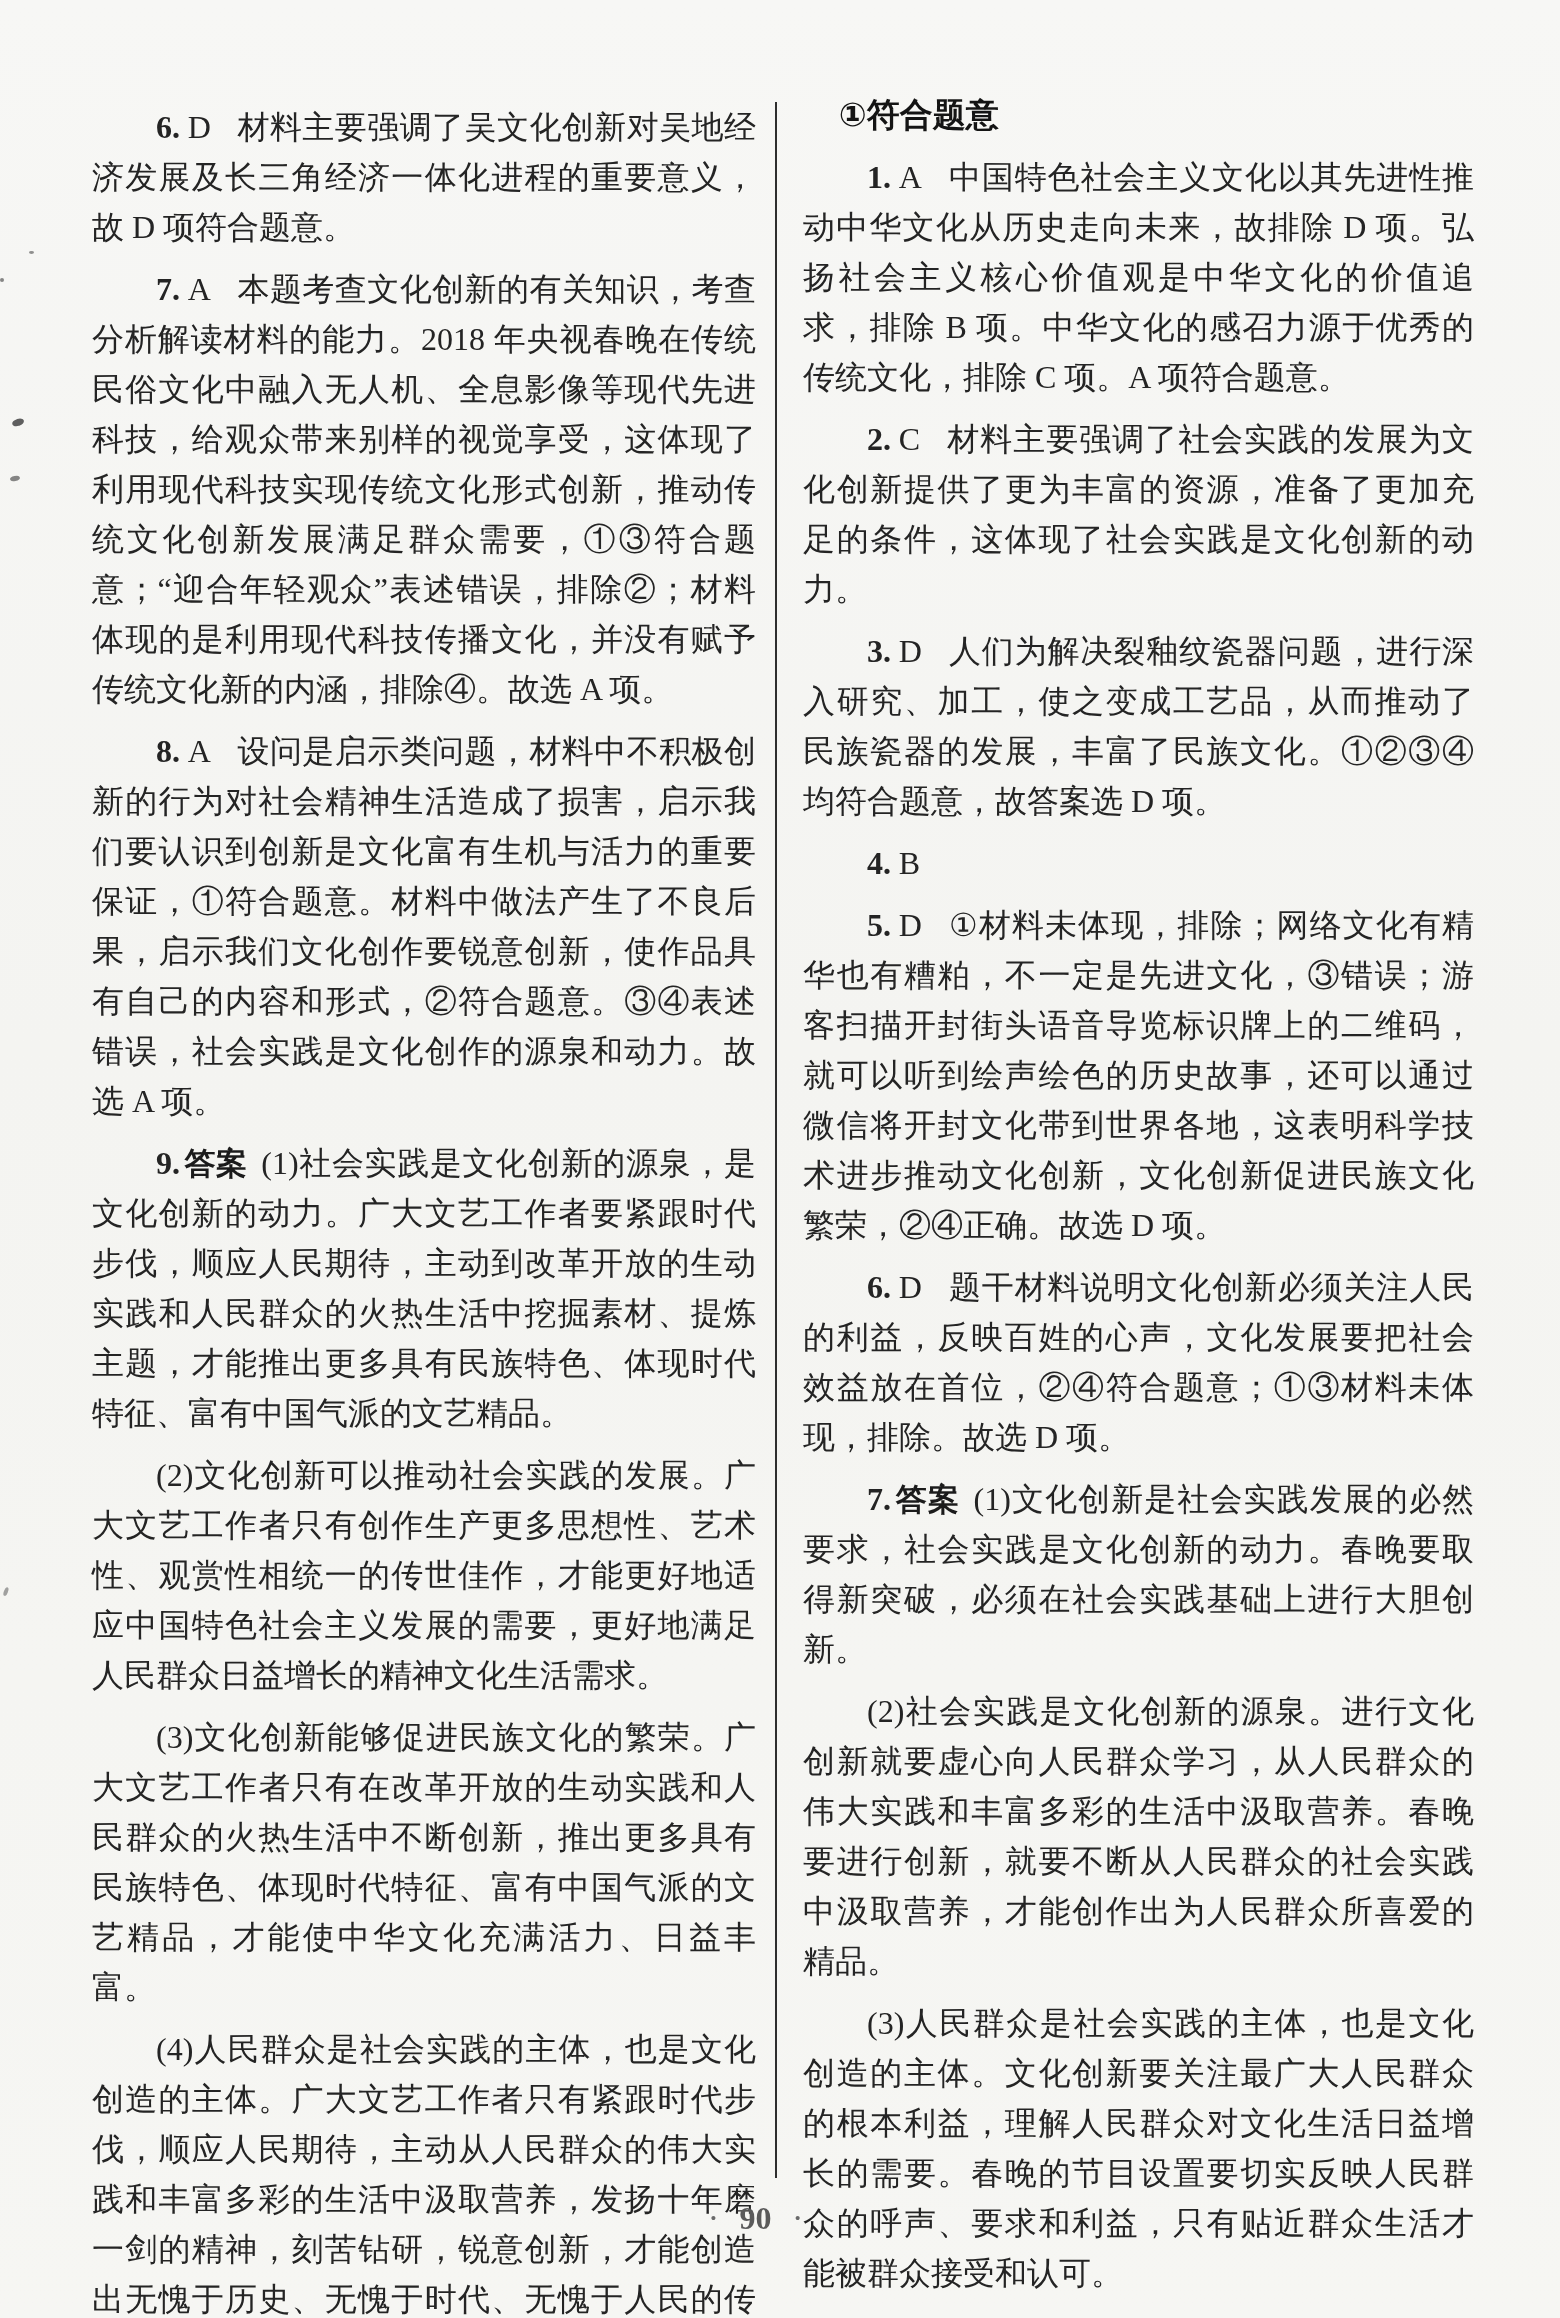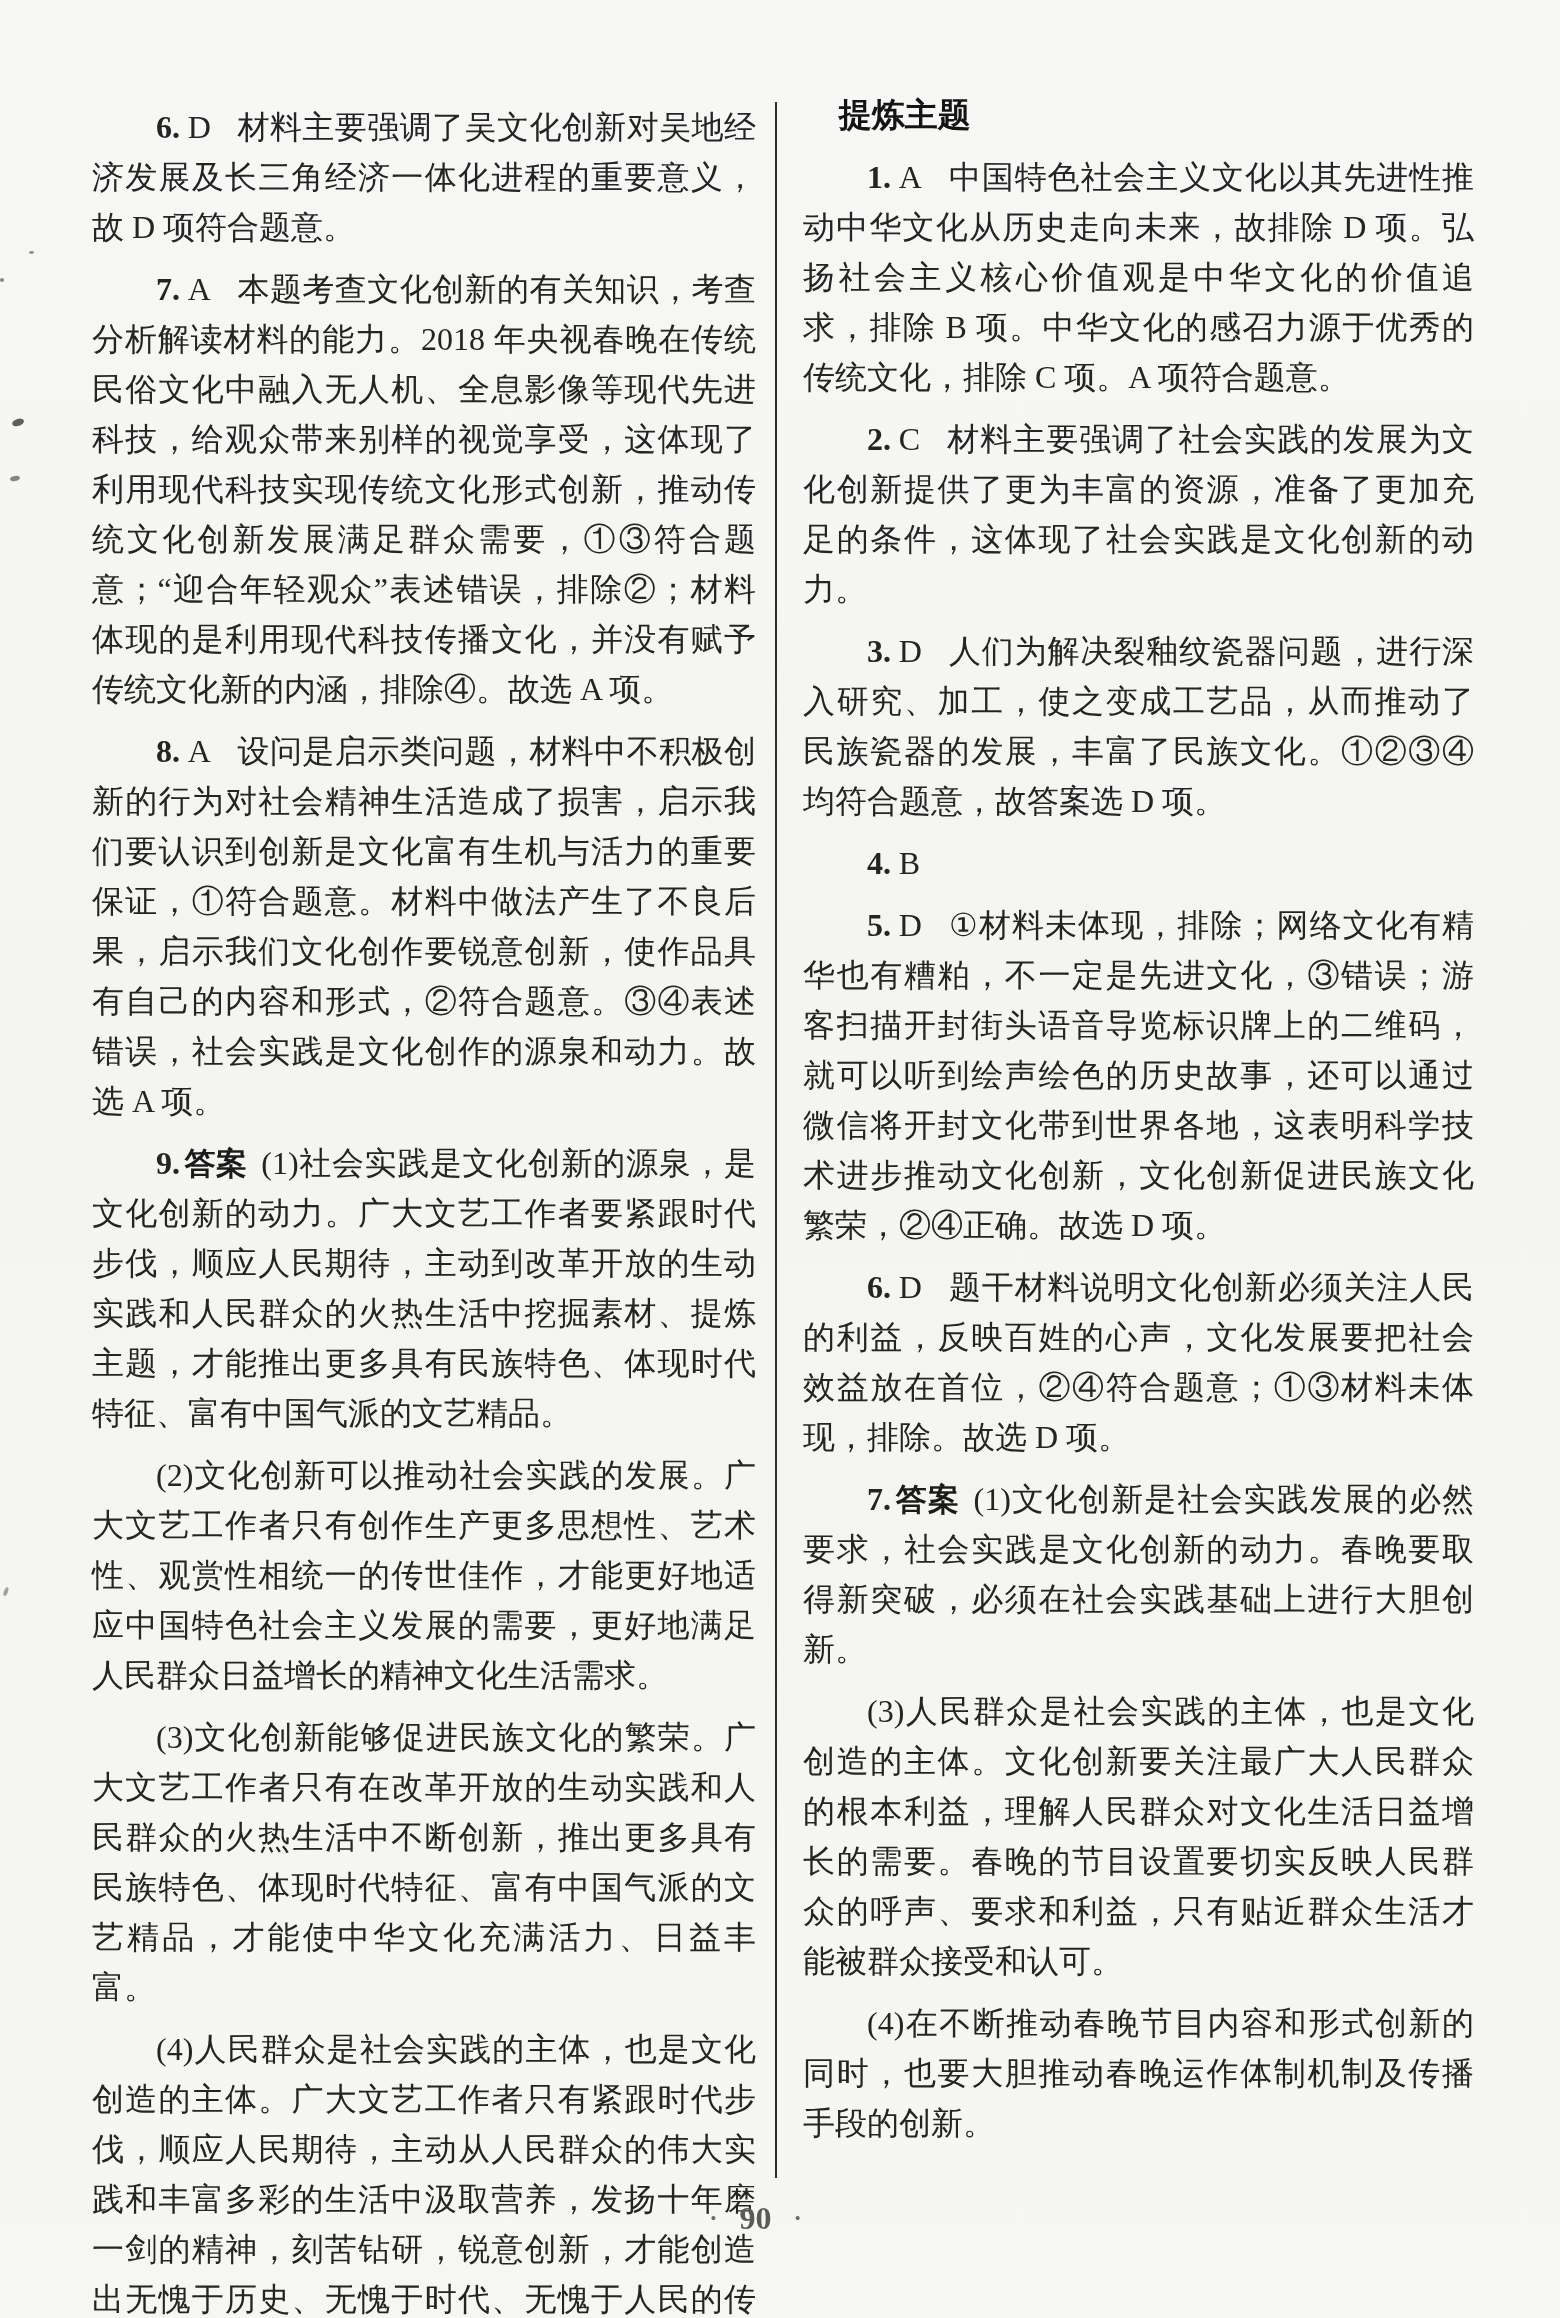--- a/index.html
+++ b/index.html
@@ -111,28 +111,29 @@
     <p class="para"><b class="num">8.</b><span class="letter">A</span><span class="txt">设问是启示类问题，材料中不积极创新的行为对社会精神生活造成了损害，启示我们要认识到创新是文化富有生机与活力的重要保证，①符合题意。材料中做法产生了不良后果，启示我们文化创作要锐意创新，使作品具有自己的内容和形式，②符合题意。③④表述错误，社会实践是文化创作的源泉和动力。故选 A 项。</span></p>
     <p class="para"><b class="num">9.</b><span class="label">答案</span><span class="txt2">(1)社会实践是文化创新的源泉，是文化创新的动力。广大文艺工作者要紧跟时代步伐，顺应人民期待，主动到改革开放的生动实践和人民群众的火热生活中挖掘素材、提炼主题，才能推出更多具有民族特色、体现时代特征、富有中国气派的文艺精品。</span></p>
     <p class="para"><span>(2)文化创新可以推动社会实践的发展。广大文艺工作者只有创作生产更多思想性、艺术性、观赏性相统一的传世佳作，才能更好地适应中国特色社会主义发展的需要，更好地满足人民群众日益增长的精神文化生活需求。</span></p>
     <p class="para"><span>(3)文化创新能够促进民族文化的繁荣。广大文艺工作者只有在改革开放的生动实践和人民群众的火热生活中不断创新，推出更多具有民族特色、体现时代特征、富有中国气派的文艺精品，才能使中华文化充满活力、日益丰富。</span></p>
     <p class="para"><span>(4)人民群众是社会实践的主体，也是文化创造的主体。广大文艺工作者只有紧跟时代步伐，顺应人民期待，主动从人民群众的伟大实践和丰富多彩的生活中汲取营养，发扬十年磨一剑的精神，刻苦钻研，锐意创新，才能创造出无愧于历史、无愧于时代、无愧于人民的传世佳作。</span></p>
   </div>
 
   <div class="divider"></div>
 
   <div class="col col-right">
-    <h2 class="section-header">提炼主题</h2>
+    <h2 class="section-header">①符合题意</h2>
     <p class="para"><b class="num">1.</b><span class="letter">A</span><span class="txt">中国特色社会主义文化以其先进性推动中华文化从历史走向未来，故排除 D 项。弘扬社会主义核心价值观是中华文化的价值追求，排除 B 项。中华文化的感召力源于优秀的传统文化，排除 C 项。A 项符合题意。</span></p>
     <p class="para"><b class="num">2.</b><span class="letter">C</span><span class="txt">材料主要强调了社会实践的发展为文化创新提供了更为丰富的资源，准备了更加充足的条件，这体现了社会实践是文化创新的动力。</span></p>
     <p class="para"><b class="num">3.</b><span class="letter">D</span><span class="txt">人们为解决裂釉纹瓷器问题，进行深入研究、加工，使之变成工艺品，从而推动了民族瓷器的发展，丰富了民族文化。①②③④均符合题意，故答案选 D 项。</span></p>
     <p class="para"><b class="num">4.</b><span class="letter">B</span></p>
     <p class="para"><b class="num">5.</b><span class="letter">D</span><span class="txt">①材料未体现，排除；网络文化有精华也有糟粕，不一定是先进文化，③错误；游客扫描开封街头语音导览标识牌上的二维码，就可以听到绘声绘色的历史故事，还可以通过微信将开封文化带到世界各地，这表明科学技术进步推动文化创新，文化创新促进民族文化繁荣，②④正确。故选 D 项。</span></p>
     <p class="para"><b class="num">6.</b><span class="letter">D</span><span class="txt">题干材料说明文化创新必须关注人民的利益，反映百姓的心声，文化发展要把社会效益放在首位，②④符合题意；①③材料未体现，排除。故选 D 项。</span></p>
     <p class="para"><b class="num">7.</b><span class="label">答案</span><span class="txt2">(1)文化创新是社会实践发展的必然要求，社会实践是文化创新的动力。春晚要取得新突破，必须在社会实践基础上进行大胆创新。</span></p>
+    <p class="para"><span>(2)社会实践是文化创新的源泉。进行文化创新就要虚心向人民群众学习，从人民群众的伟大实践和丰富多彩的生活中汲取营养。春晚要进行创新，就要不断从人民群众的社会实践中汲取营养，才能创作出为人民群众所喜爱的精品。</span></p>
     <p class="para"><span>(3)人民群众是社会实践的主体，也是文化创造的主体。文化创新要关注最广大人民群众的根本利益，理解人民群众对文化生活日益增长的需要。春晚的节目设置要切实反映人民群众的呼声、要求和利益，只有贴近群众生活才能被群众接受和认可。</span></p>
     <p class="para"><span>(4)在不断推动春晚节目内容和形式创新的同时，也要大胆推动春晚运作体制机制及传播手段的创新。</span></p>
   </div>
 
   <div class="footer">
     <span class="footer-inner"><span class="dot">·</span><span class="pagenum">90</span><span class="dot">·</span></span>
   </div>
 
 </div>
 

